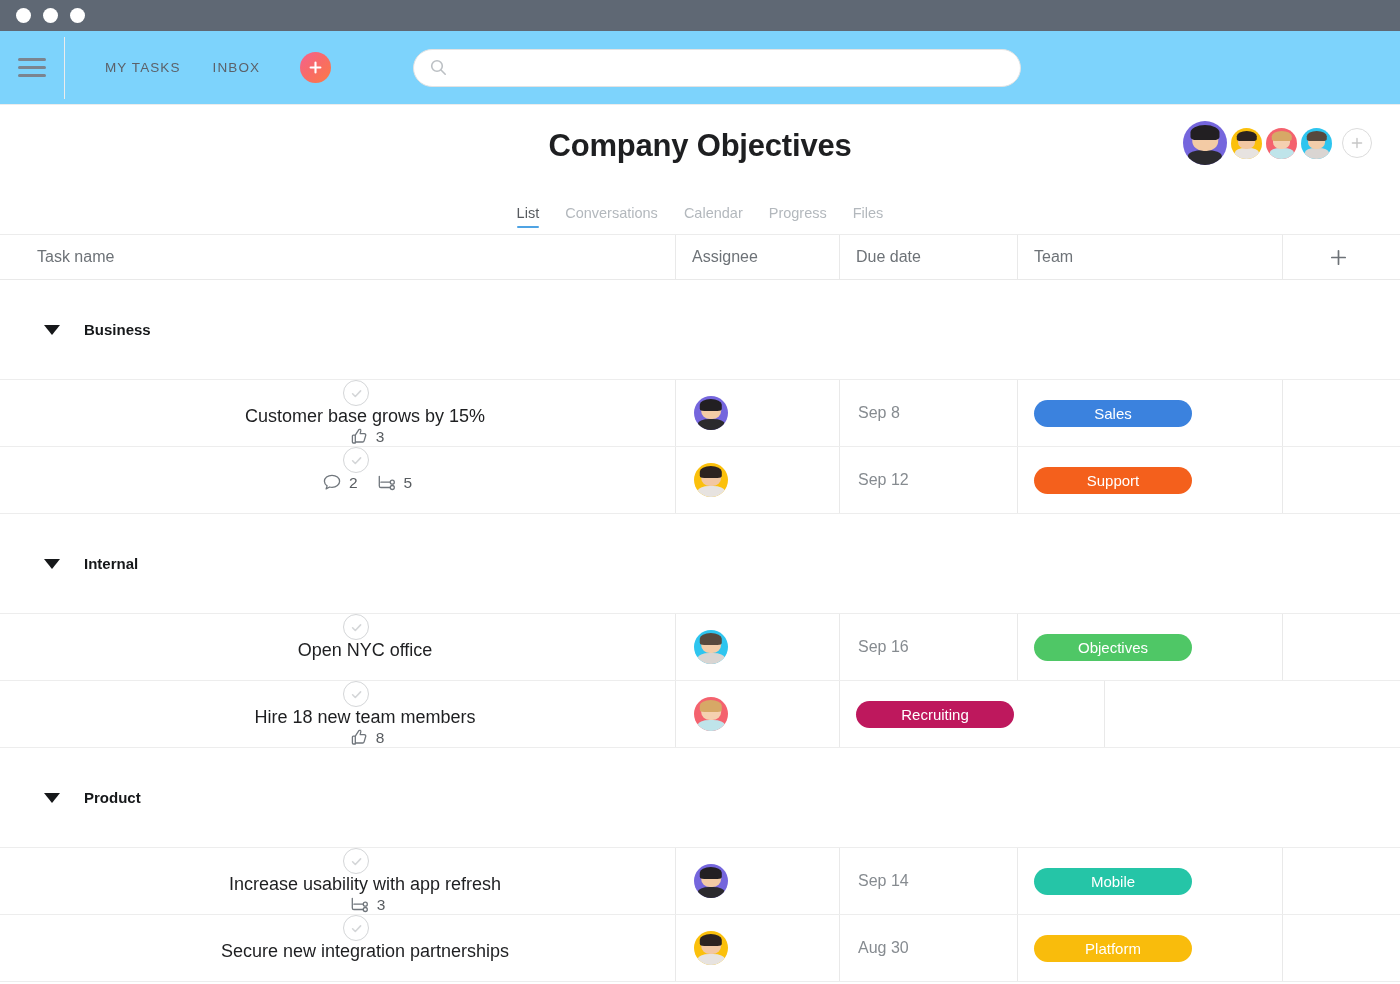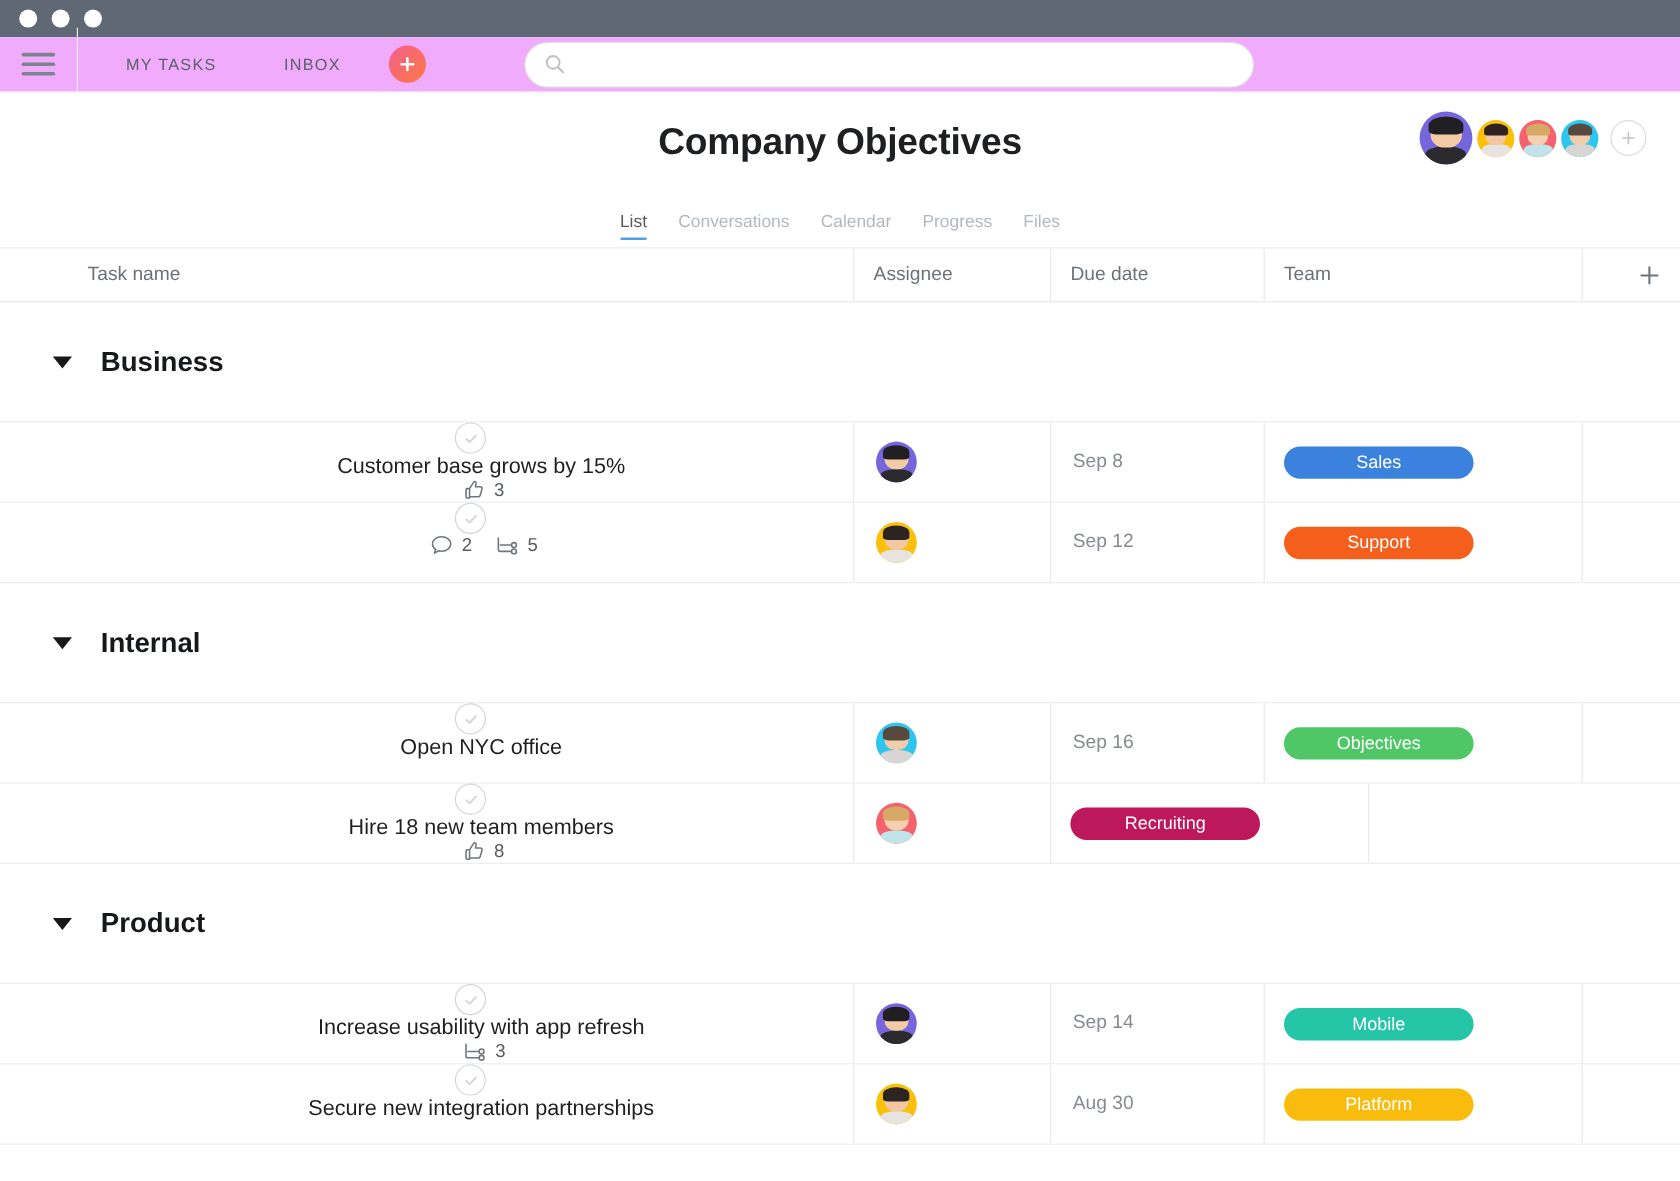--- a/index.html
+++ b/index.html
@@ -23,22 +23,22 @@
     gap: 12px;
   }
   .dot {
     width: 15px; height: 15px;
     border-radius: 50%;
     background: #ffffff;
   }
 
   
   .topnav {
-    height: 46px;
-    background: #f0abfc;
+    height: 74px;
+    background: #7dd3fc;
     border-bottom: 1px solid #ececec;
     display: flex;
     align-items: center;
   }
   .hamburger-cell {
     width: 65px;
     height: 62px;
     display: flex;
     align-items: center;
     justify-content: center;
@@ -53,21 +53,21 @@
   .hamburger span {
     display: block;
     height: 3px;
     background: #7b848f;
     border-radius: 2px;
   }
   .navlink {
     font-size: 13.5px;
     letter-spacing: 1.1px;
     color: #5c6169;
-    margin-left: 56px;
+    margin-left: 32px;
     cursor: pointer;
     white-space: nowrap;
   }
   .navlink.first { margin-left: 40px; }
   .plus-fab {
     width: 31px; height: 31px;
     border-radius: 50%;
     background: linear-gradient(135deg, #f4628f 0%, #f86a6a 45%, #fb7b45 100%);
     margin-left: 40px;
     display: flex;
@@ -191,21 +191,21 @@
 
   
   .table {
     width: 1400px;
     border-top: 1px solid #ececec;
   }
   .row {
     display: flex;
     align-items: stretch;
   }
-  .c-task   { width: 675px; flex: 0 0 675px; margin-left: 36px; }
+  .c-task   { width: 675px; flex: 0 0 675px; }
   .c-assign { width: 164px; flex: 0 0 164px; }
   .c-due    { width: 178px; flex: 0 0 178px; }
   .c-team   { width: 265px; flex: 0 0 265px; }
   .c-extra  { width: 118px; flex: 0 0 118px; }
 
   .header-row {
     height: 45px;
     border-bottom: 1px solid #e9e9e9;
   }
   .header-row > div {
@@ -234,21 +234,21 @@
   .section-caret {
     margin-left: 44px;
     width: 0; height: 0;
     border-left: 8px solid transparent;
     border-right: 8px solid transparent;
     border-top: 10px solid #16181a;
     cursor: pointer;
   }
   .section-title {
     margin-left: 24px;
-    font-size: 23px;
+    font-size: 15px;
     font-weight: bold;
     color: #16181a;
   }
 
   .task-row {
     height: 67px;
     border-bottom: 1px solid #ededed;
   }
   .task-row > div {
     display: flex;

